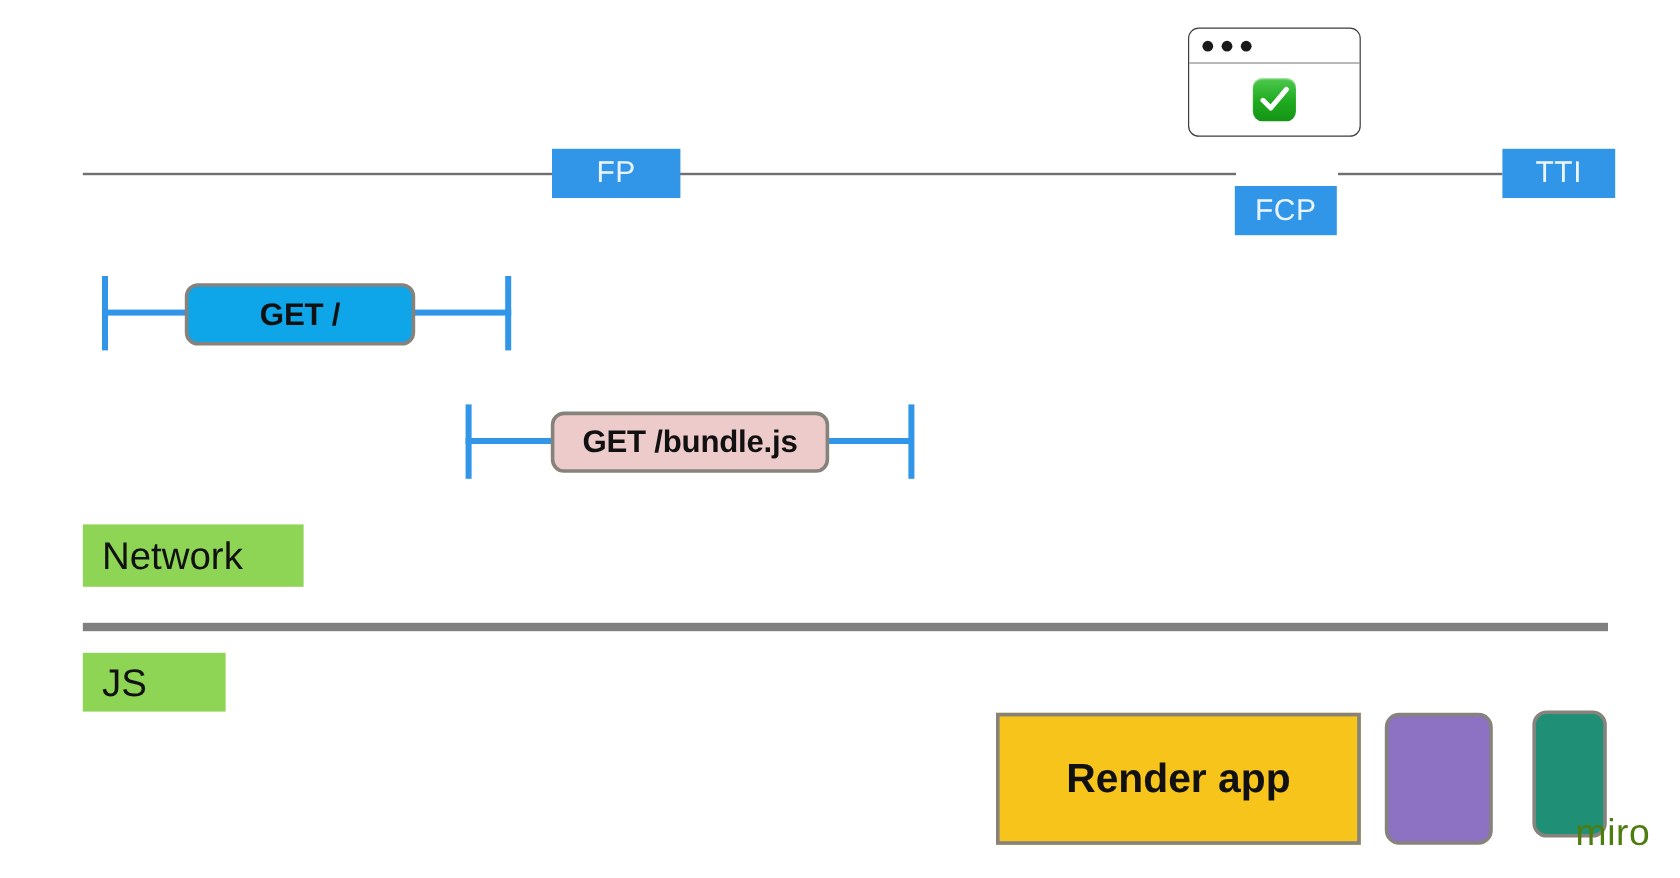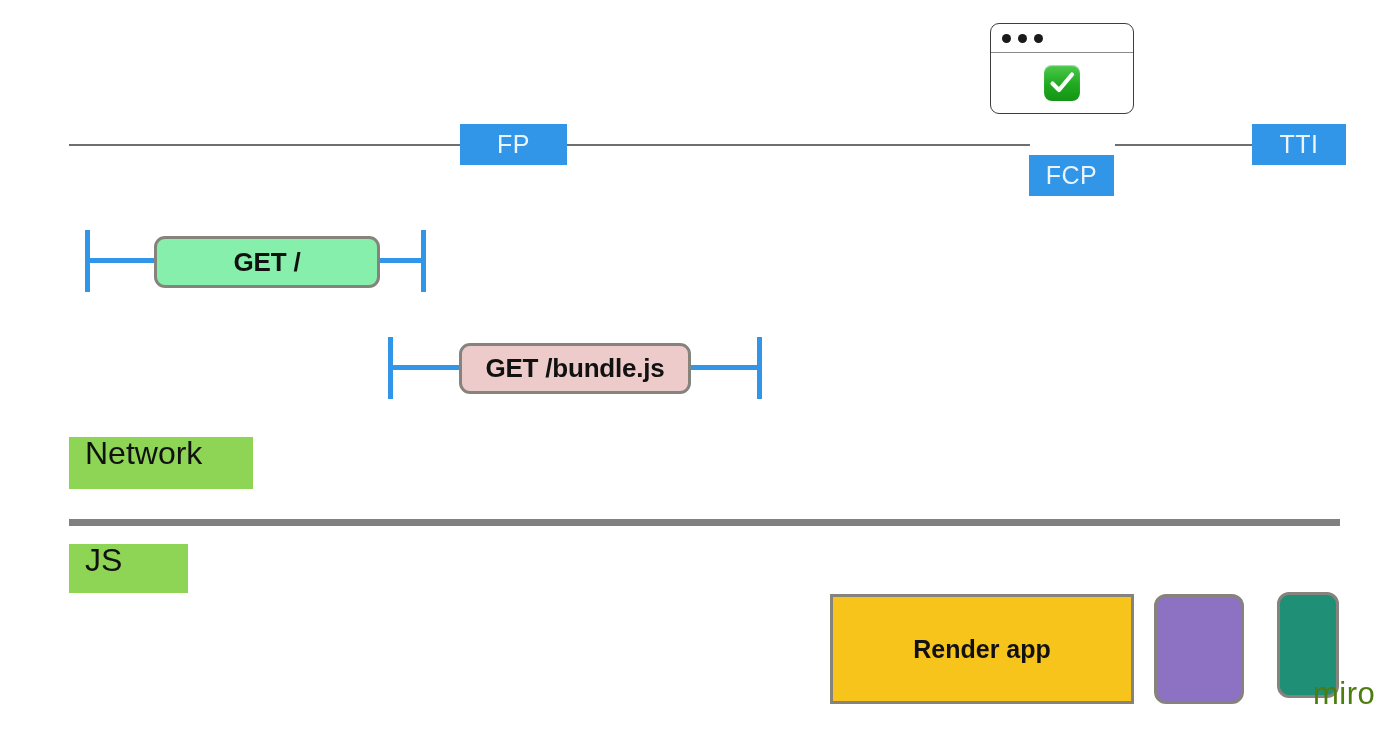--- a/index.html
+++ b/index.html
@@ -104,41 +104,41 @@
     color: #111111;
     letter-spacing: -0.2px;
   }
 
   
   .lane-label {
     position: absolute;
     background: #8ed455;
     color: #111111;
     display: flex;
-    align-items: flex-start;
+    align-items: center;
     font-size: 32px;
     padding-left: 16px;
     box-sizing: border-box;
     line-height: 1;
   }
   .lane-divider {
     position: absolute;
     background: #808080;
     height: 7px;
   }
 
   
   .task-block {
     position: absolute;
     box-sizing: border-box;
     border: 3px solid #86827c;
     display: flex;
     align-items: center;
     justify-content: center;
-    font-size: 25px;
+    font-size: 34px;
     font-weight: bold;
     color: #111111;
   }
 
   
   .watermark {
     position: absolute;
     color: #4d7c0f;
     font-size: 31px;
     letter-spacing: 0.5px;
@@ -178,21 +178,21 @@
           <path d="M8.5 18.6 L15 25 L28 9.5" fill="none" stroke="#ffffff" stroke-width="4.2" stroke-linecap="round" stroke-linejoin="round"></path>
         </svg>
       </div>
     </div>
   </div>
 
   <div class="whisker-cap" style="left:85px; top:230px; height:62px;"></div>
   <div class="whisker-bar" style="left:85px; top:258px; width:80px;"></div>
   <div class="whisker-bar" style="left:340px; top:258px; width:86px;"></div>
   <div class="whisker-cap" style="left:421px; top:230px; height:62px;"></div>
-  <div class="req-pill" style="left:154px; top:236px; width:226px; height:52px; background:#86efac;">
+  <div class="req-pill" style="left:154px; top:236px; width:192px; height:52px; background:#0ea5e9;">
     <span>GET /</span>
   </div>
 
   <div class="whisker-cap" style="left:388px; top:337px; height:62px;"></div>
   <div class="whisker-bar" style="left:388px; top:365px; width:75px;"></div>
   <div class="whisker-bar" style="left:680px; top:365px; width:80px;"></div>
   <div class="whisker-cap" style="left:757px; top:337px; height:62px;"></div>
   <div class="req-pill" style="left:459px; top:343px; width:232px; height:51px; background:#eecbcb;">
     <span>GET /bundle.js</span>
   </div>

